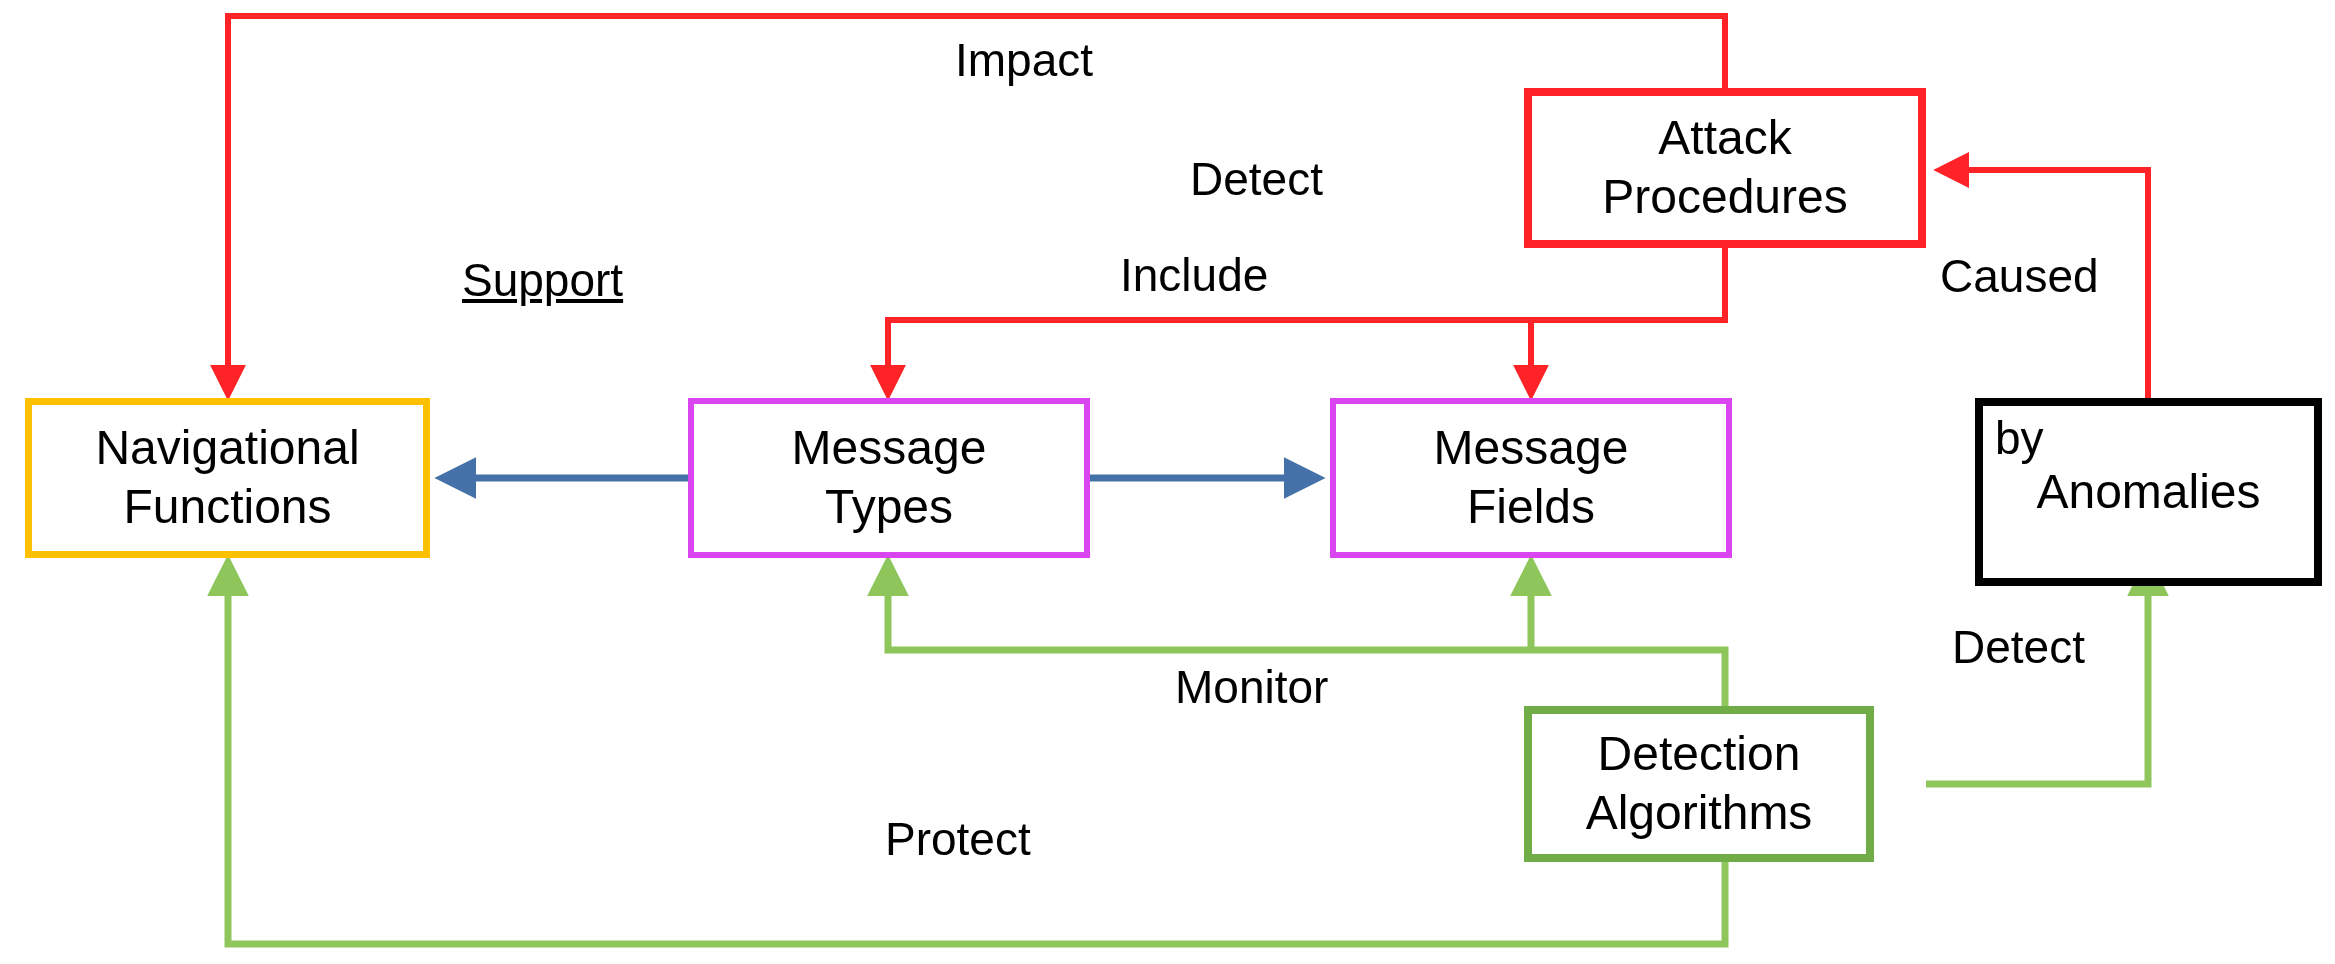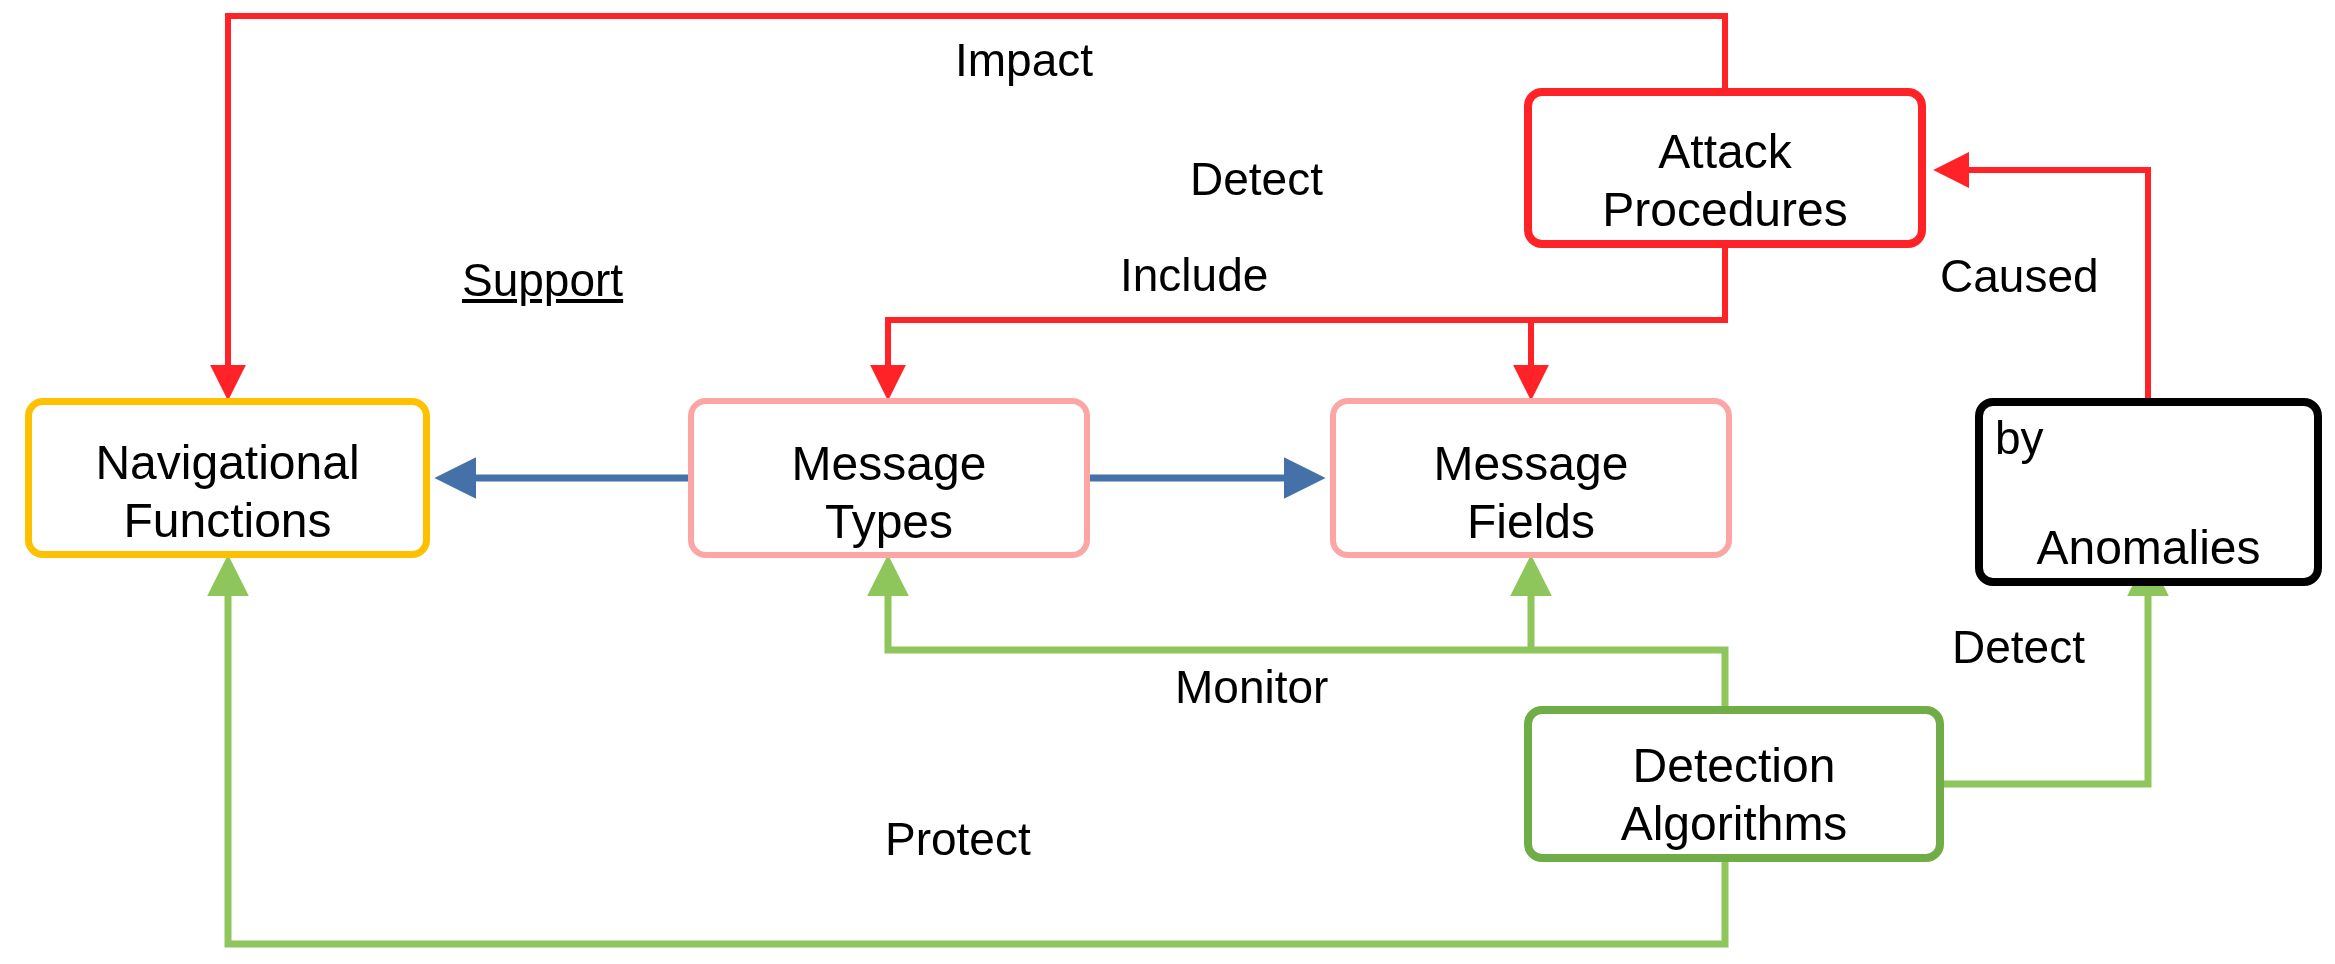--- a/index.html
+++ b/index.html
@@ -24,31 +24,30 @@
     width: 2335px;
     height: 964px;
   }
   .node {
     position: absolute;
     box-sizing: border-box;
     background: #ffffff;
     display: flex;
     flex-direction: column;
     align-items: center;
-    justify-content: flex-end;
+    justify-content: center;
     text-align: center;
     color: #000000;
     font-size: 48px;
     line-height: 1.22;
     z-index: 5;
-    border-radius: 18px;
   }
   .node .line2 { display: block; }
   .node-orange { border: 7px solid #FFC000; }
-  .node-blue   { border: 6px solid #fca5a5; }
+  .node-blue   { border: 6px solid #d946ef; }
   .node-red    { border: 8px solid #FF2226; }
   .node-black  { border: 8px solid #000000; }
   .node-green  { border: 8px solid #70AD47; }
 
   .edge-label {
     position: absolute;
     color: #000000;
     font-size: 46px;
     line-height: 1.18;
     white-space: pre;
@@ -110,21 +109,21 @@
 
   <div class="node node-red" style="left:1524px; top:88px; width:402px; height:160px;">
     <span>Attack</span>
     <span class="line2">Procedures</span>
   </div>
 
   <div class="node node-black" style="left:1975px; top:398px; width:347px; height:188px;">
     <span>Anomalies</span>
   </div>
 
-  <div class="node node-green" style="left:1524px; top:706px; width:420px; height:156px;">
+  <div class="node node-green" style="left:1524px; top:706px; width:350px; height:156px;">
     <span>Detection</span>
     <span class="line2">Algorithms</span>
   </div>
 
   <div class="edge-label" style="left:955px; top:33px;">Impact</div>
 
   <div class="edge-label" style="left:1190px; top:152px;">Detect</div>
 
   <div class="edge-label" style="left:1940px; top:140px; text-align:center;">
     <div>Caused</div>

